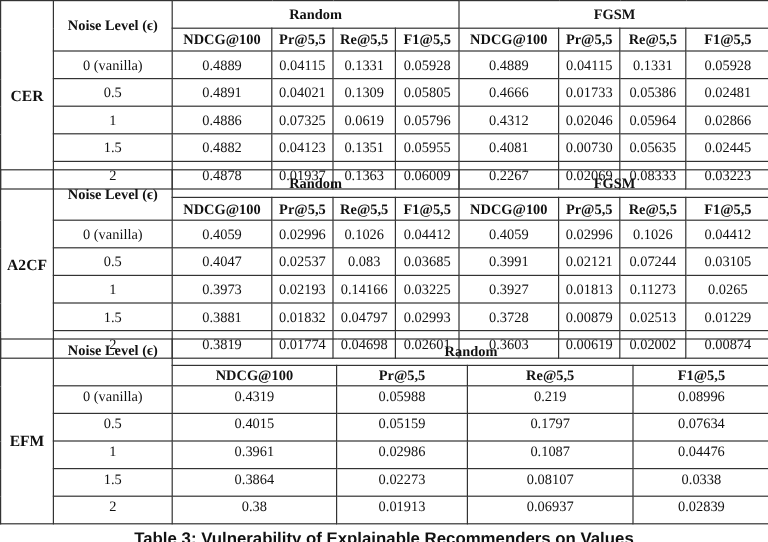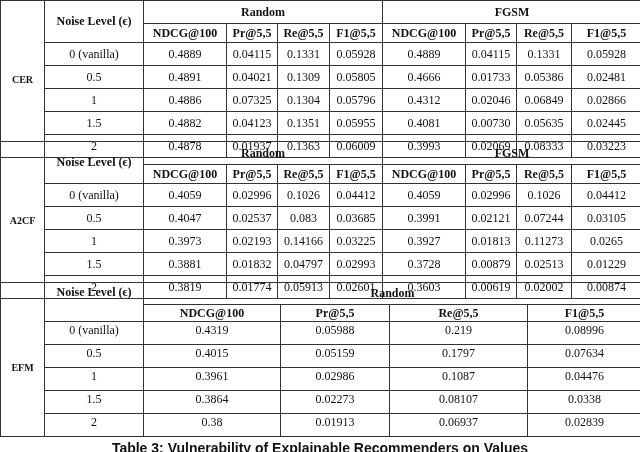--- a/index.html
+++ b/index.html
@@ -1,21 +1,21 @@
 <!DOCTYPE html>
 <html><head>
 <meta charset="utf-8">
 <style>
   html, body { margin:0; padding:0; background:#fff; }
   body { width:640px; height:452px; overflow:hidden; position:relative;
          font-family:"Liberation Serif","DejaVu Serif",serif; color:#111; }
   table { border-collapse:collapse; position:absolute; left:0; width:641px; table-layout:fixed; }
   td, th { border:1px solid #333; text-align:center; font-size:12px; padding:0; line-height:13px; }
   th { font-weight:bold; }
-  .model { font-weight:bold; font-size:10px; }
+  .model { font-weight:bold; font-size:13px; }
   .t1 { top:0; }
   .t2 { top:141px; }
   .t3 { top:282px; }
   .t1 tr, .t2 tr { height:23px; }
   .t1 tr.h1, .t2 tr.h1 { height:23px; }
   .t1 tr.h2, .t2 tr.h2 { height:19px; }
   .t3 tr { height:23px; }
   .t3 tr.h1 { height:22px; }
   .t3 tr.h2 { height:17px; }
   .t3 td { vertical-align:top; padding-top:2px; }
@@ -74,45 +74,45 @@
     <td>0.05805</td>
     <td>0.4666</td>
     <td>0.01733</td>
     <td>0.05386</td>
     <td>0.02481</td>
   </tr>
   <tr>
     <td>1</td>
     <td>0.4886</td>
     <td>0.07325</td>
-    <td>0.1304</td>
+    <td>0.0619</td>
     <td>0.05796</td>
     <td>0.4312</td>
     <td>0.02046</td>
-    <td>0.06849</td>
+    <td>0.05964</td>
     <td>0.02866</td>
   </tr>
   <tr>
     <td>1.5</td>
     <td>0.4882</td>
     <td>0.04123</td>
     <td>0.1351</td>
     <td>0.05955</td>
     <td>0.4081</td>
     <td>0.00730</td>
     <td>0.05635</td>
     <td>0.02445</td>
   </tr>
   <tr>
     <td>2</td>
     <td>0.4878</td>
     <td>0.01937</td>
     <td>0.1363</td>
     <td>0.06009</td>
-    <td>0.3993</td>
+    <td>0.2267</td>
     <td>0.02069</td>
     <td>0.08333</td>
     <td>0.03223</td>
   </tr>
 </tbody>
   </table>
 
 <table class="t2">
   <colgroup>
       <col style="width:44px">
@@ -184,21 +184,21 @@
     <td>0.02993</td>
     <td>0.3728</td>
     <td>0.00879</td>
     <td>0.02513</td>
     <td>0.01229</td>
   </tr>
   <tr>
     <td>2</td>
     <td>0.3819</td>
     <td>0.01774</td>
-    <td>0.05913</td>
+    <td>0.04698</td>
     <td>0.02601</td>
     <td>0.3603</td>
     <td>0.00619</td>
     <td>0.02002</td>
     <td>0.00874</td>
   </tr>
 </tbody>
   </table>
 
 <table class="t3">

